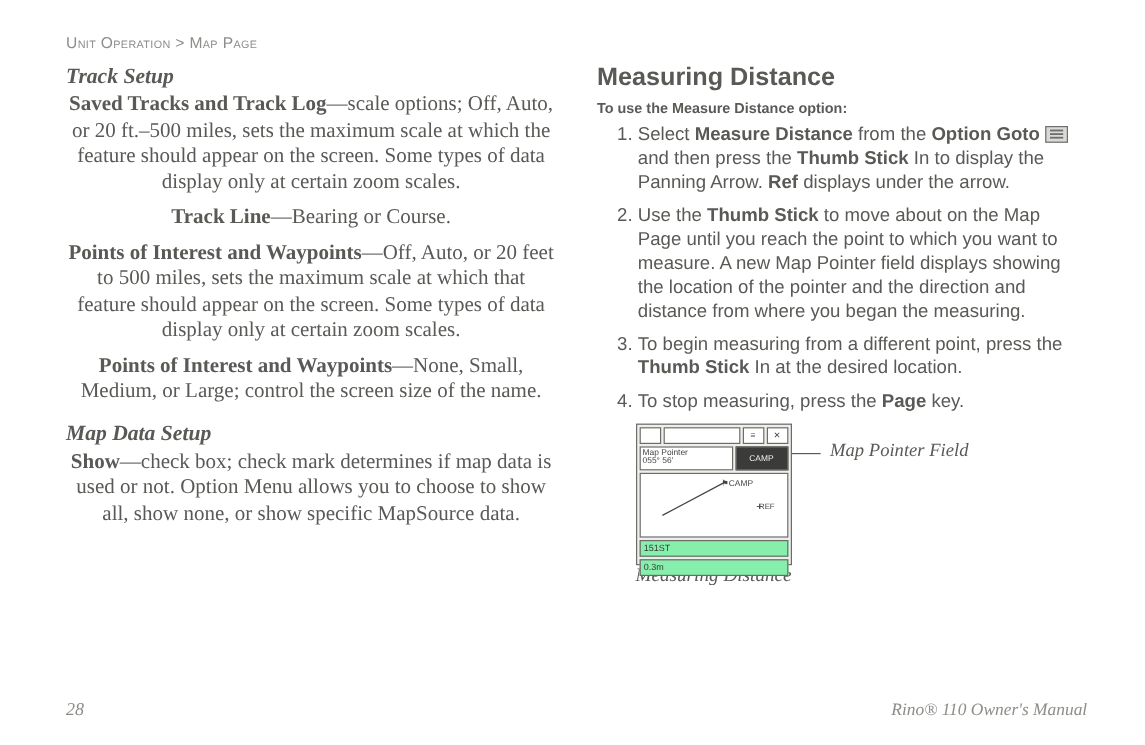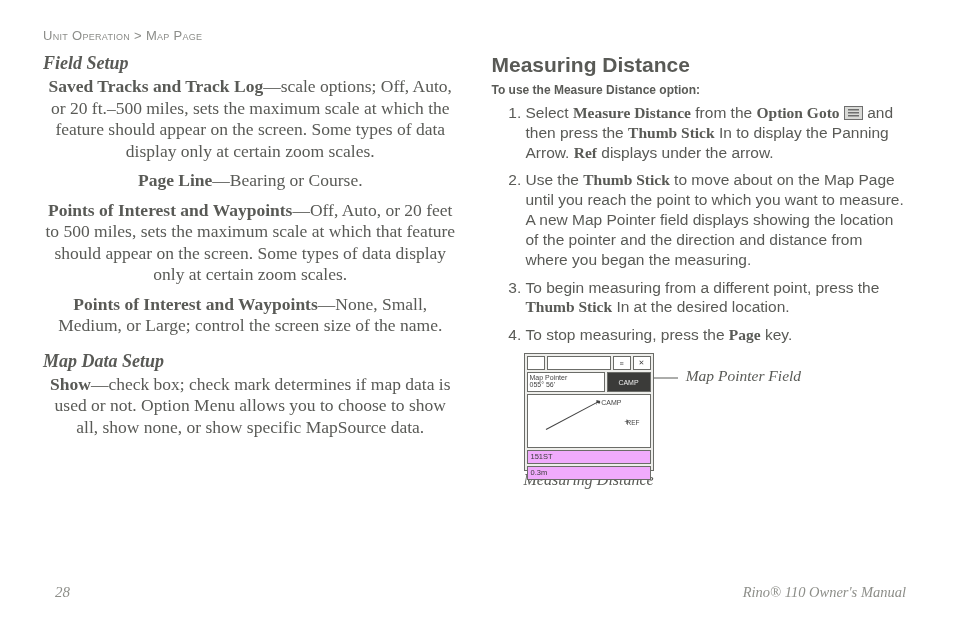--- a/index.html
+++ b/index.html
@@ -13,21 +13,21 @@
   body {
     font-family: Arial, Helvetica, sans-serif;
     color: #585956;
     position: relative;
   }
   .page {
     box-sizing: border-box;
     position: relative;
     width: 954px;
     height: 621px;
-    padding: 28px 48px 0 43px;
+    padding: 28px 48px 0 55px;
   }
   .breadcrumb {
     font-size: 13px;
     font-variant: small-caps;
     letter-spacing: 0.3px;
     color: #8c8d89;
     margin-bottom: 10px;
   }
   .columns {
     display: flex;
@@ -73,21 +73,21 @@
   }
   ol.steps {
     margin: 0;
     padding-left: 34px;
     font-family: Arial, Helvetica, sans-serif;
     font-size: 15.5px;
     line-height: 1.28;
     color: #595a56;
   }
   ol.steps li { margin-bottom: 8px; }
-  ol.steps li b { font-family: Liberation Serif, serif; }
+  ol.steps li b { font-family: Liberation Sans, sans-serif; }
   .option-icon {
     display: inline-block;
     width: 17px;
     height: 12px;
     border: 1px solid #6e6e6e;
     background: #d9dad7;
     vertical-align: -2px;
     position: relative;
   }
   .option-icon::after {
@@ -194,21 +194,21 @@
     color:#333;
   }
   .ss-bottom {
     display: flex;
     flex-direction: column;
     gap: 2px;
   }
   .ss-rowcell {
     height: 12px;
     border: 1px solid #6b6c68;
-    background: #f0abfc;
+    background: #86efac;
     font-size: 7.5px;
     color:#3a3a3a;
     padding-left: 3px;
     line-height: 12px;
   }
   .figure-caption {
     font-family: "Times New Roman", Times, serif;
     font-style: italic;
     font-size: 16px;
     color:#595a56;
@@ -250,26 +250,26 @@
 <div class="page">
 
   <div class="breadcrumb">
     <span>Unit Operation</span><span> &gt; </span><span>Map Page</span>
   </div>
 
   <div class="columns">
 
     <div class="col">
 
-      <div class="section-heading first">Field Setup</div>
+      <div class="section-heading first">Track Setup</div>
       <p class="body-para">
         <span class="lead-bold">Saved Tracks and Track Log</span><span>—scale options; Off, Auto, or 20 ft.–500 miles, sets the maximum scale at which the feature should appear on the screen. Some types of data display only at certain zoom scales.</span>
       </p>
       <p class="body-para">
-        <span class="lead-bold">Page Line</span><span>—Bearing or Course.</span>
+        <span class="lead-bold">Track Line</span><span>—Bearing or Course.</span>
       </p>
 
       <p class="body-para">
         <span class="lead-bold">Points of Interest and Waypoints</span><span>—Off, Auto, or 20 feet to 500 miles, sets the maximum scale at which that feature should appear on the screen. Some types of data display only at certain zoom scales.</span>
       </p>
 
       <p class="body-para">
         <span class="lead-bold">Points of Interest and Waypoints</span><span>—None, Small, Medium, or Large; control the screen size of the name.</span>
       </p>
 

